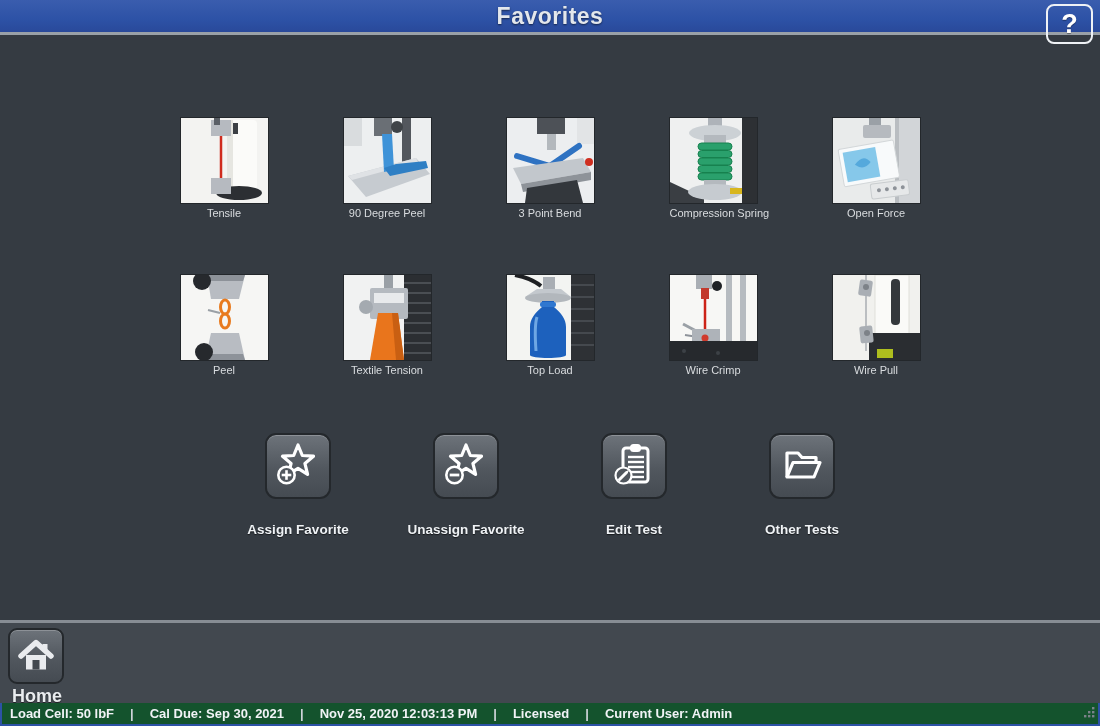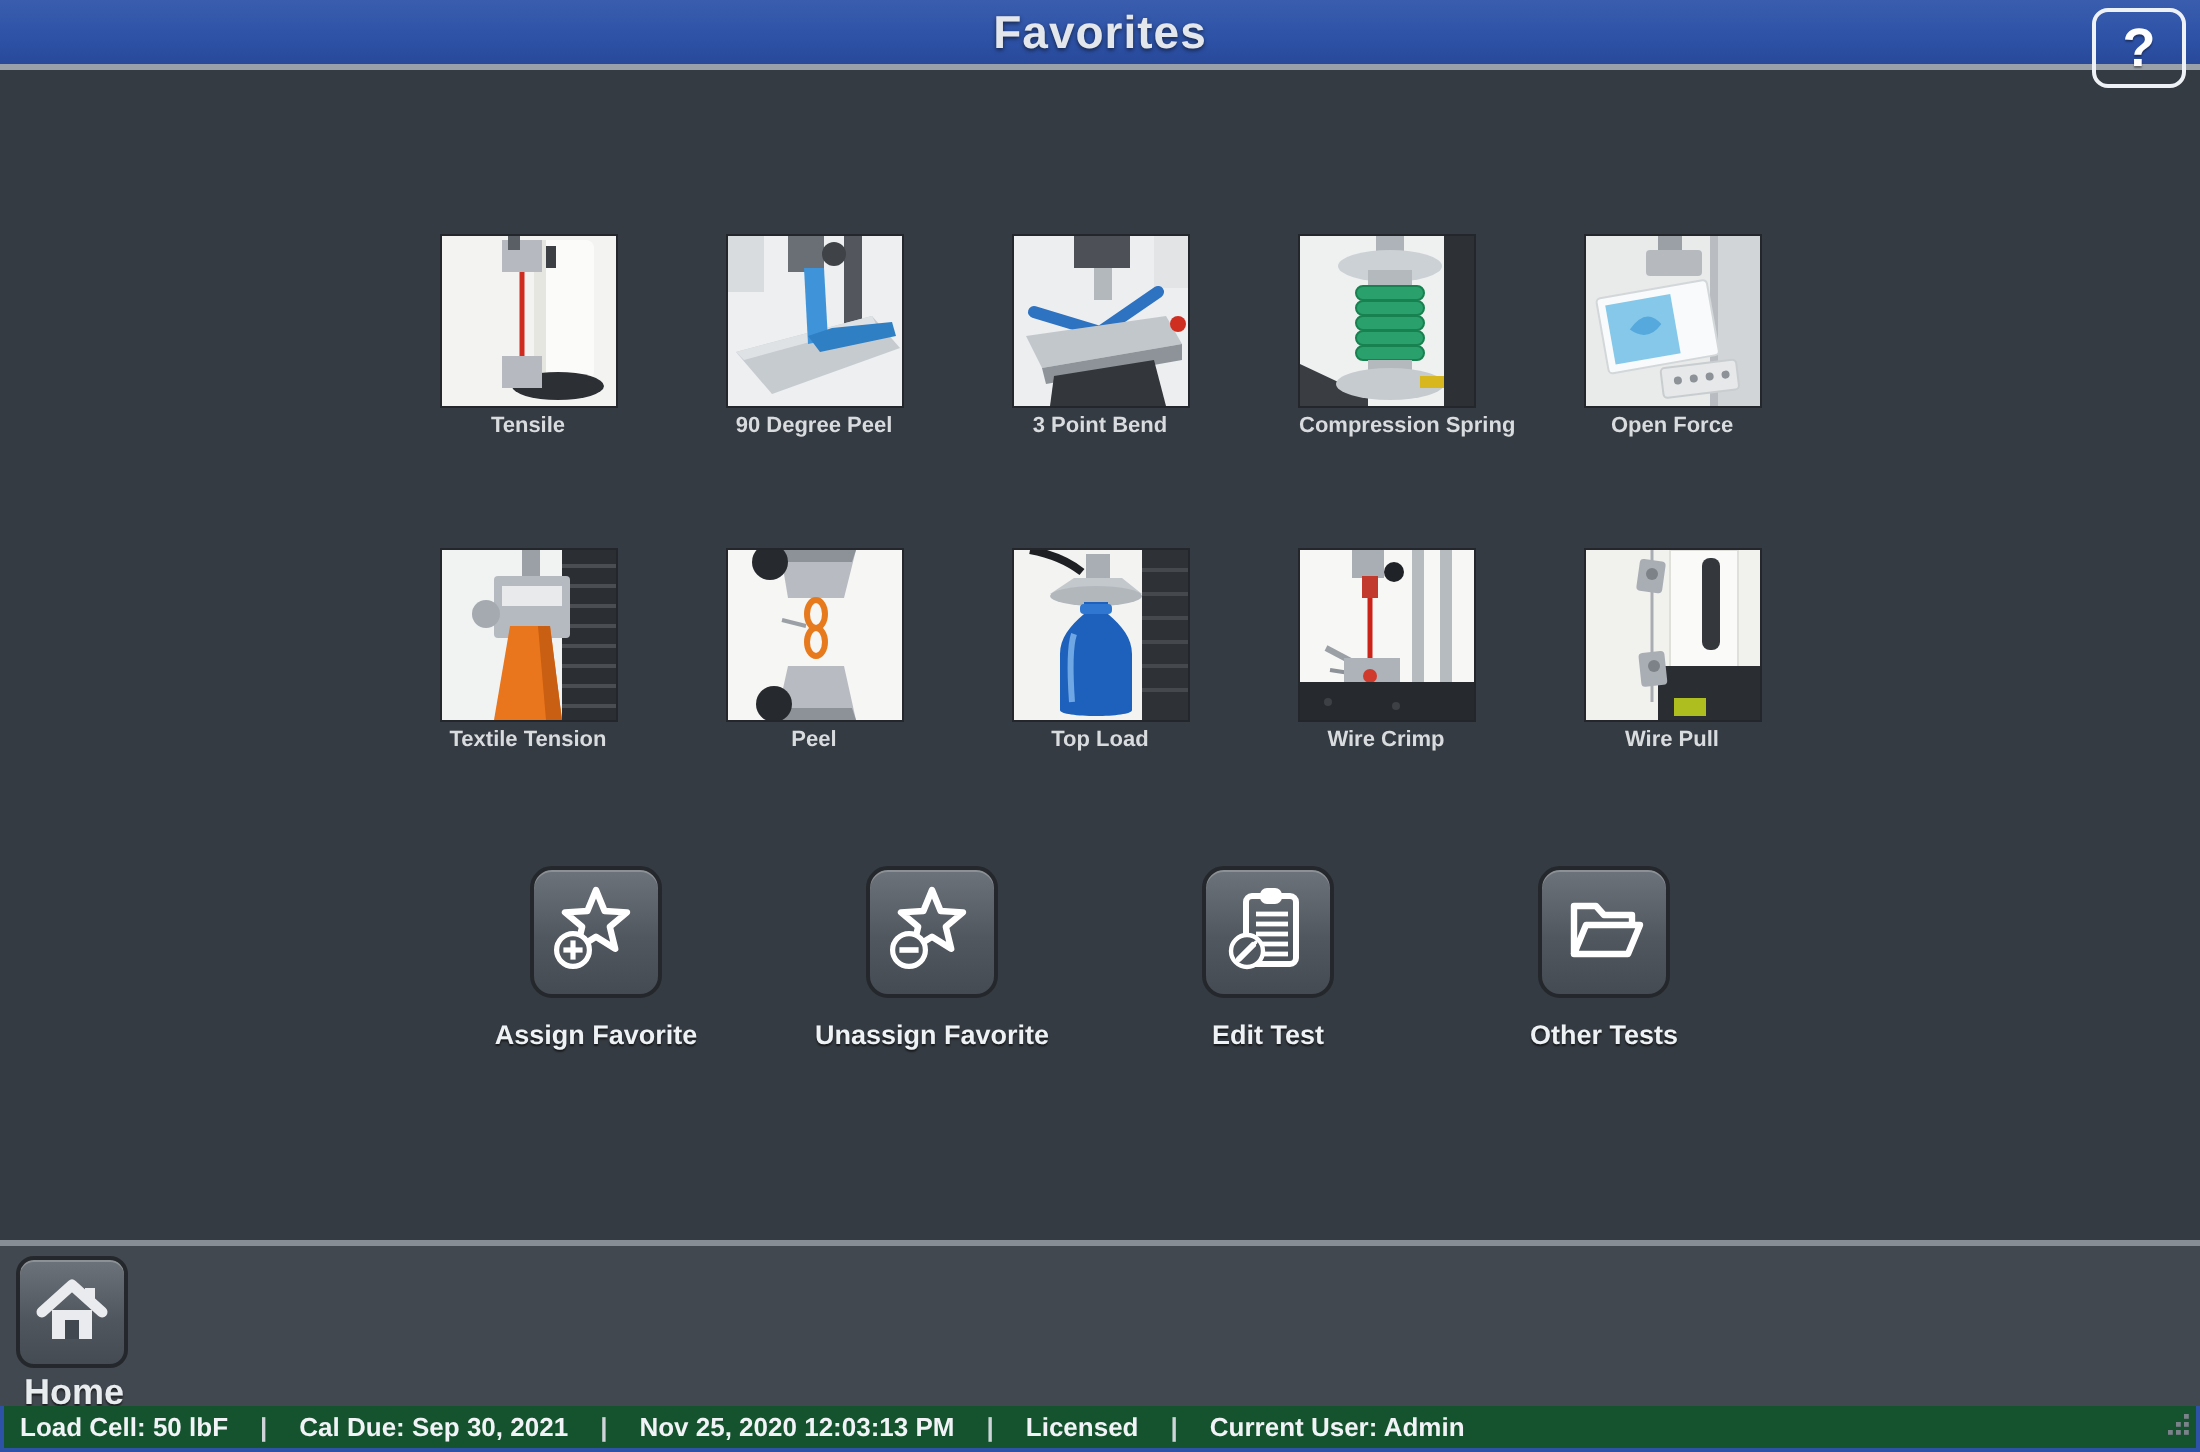--- a/index.html
+++ b/index.html
@@ -21,21 +21,21 @@
   .help-btn {
     position:absolute; right:7px; top:4px; width:47px; height:40px;
     background:transparent; border:2.5px solid #eef1f5; border-radius:8px;
     color:#ffffff; font-size:27px; font-weight:bold; font-family:"Liberation Sans",sans-serif;
     line-height:1; cursor:pointer; display:flex; align-items:center; justify-content:center;
     text-shadow:0 1px 1px rgba(0,0,0,.4);
   }
 
   
   .content { position:absolute; top:50px; left:0; right:0; bottom:106px; }
-  .thumb-row { display:flex; justify-content:center; gap:56px;font-weight:bold; }
+  .thumb-row { display:flex; justify-content:center; gap:76px; }
   .row-1 { margin-top:68px; }
   .row-2 { margin-top:56px; }
   .tile { width:87px; cursor:pointer; }
   .photo {
     width:87px; height:85px; box-shadow:0 0 0 1px #23272b;
     background:#f2f2f0; overflow:hidden;
   }
   .photo svg { display:block; }
   .tile-label {
     margin-top:4px; text-align:center; font-size:11px; color:#d9dcdf;
@@ -46,21 +46,21 @@
   .action-row { display:flex; justify-content:center; gap:18px; margin-top:57px; }
   .action-tile { width:150px; text-align:center; }
   .action-btn {
     width:66px; height:66px; margin:0 auto; cursor:pointer;
     background:linear-gradient(#6d737a,#51575e 55%,#454b52);
     border:2px solid #24282c; border-radius:11px;
     box-shadow:inset 0 1px 0 rgba(255,255,255,.22);
     display:flex; align-items:center; justify-content:center;
   }
   .action-label {
-    margin-top:11px; font-size:13.5px; font-weight:bold; color:#eff2f5;
+    margin-top:23px; font-size:13.5px; font-weight:bold; color:#eff2f5;
     text-shadow:0 1px 1px rgba(0,0,0,.6); white-space:nowrap;
   }
 
   
   .footer {
     position:absolute; left:0; right:0; bottom:23px; height:83px;
     background:#42484f; border-top:3px solid #878d94;
   }
   .home-wrap { position:absolute; left:8px; top:5px; width:58px; text-align:center; }
   .home-btn {
@@ -195,20 +195,38 @@
               <circle cx="62" cy="71" r="2" fill="#8d9298"></circle>
               <circle cx="70" cy="71" r="2" fill="#8d9298"></circle>
             </g>
           </svg>
         </div>
         <div class="tile-label">Open Force</div>
       </div>
     </div>
 
     <div class="thumb-row row-2">
+
+      <div class="tile">
+        <div class="photo">
+          <svg width="87" height="85" viewBox="0 0 87 85">
+            <rect width="87" height="85" fill="#f6f6f4"></rect>
+            <polygon points="26,0 64,0 58,24 30,24" fill="#b8bcc2"></polygon>
+            <polygon points="26,0 64,0 62,6 28,6" fill="#8d9299"></polygon>
+            <circle cx="21" cy="6" r="9" fill="#26292d"></circle>
+            <polygon points="30,58 58,58 64,85 24,85" fill="#b8bcc2"></polygon>
+            <polygon points="26,79 62,79 64,85 24,85" fill="#8d9299"></polygon>
+            <circle cx="23" cy="77" r="9" fill="#26292d"></circle>
+            <ellipse cx="44" cy="32" rx="4.5" ry="7" fill="none" stroke="#e87a1e" stroke-width="3"></ellipse>
+            <ellipse cx="44" cy="46" rx="4.5" ry="7" fill="none" stroke="#e87a1e" stroke-width="3"></ellipse>
+            <line x1="27" y1="35" x2="39" y2="38" stroke="#9aa0a6" stroke-width="2"></line>
+          </svg>
+        </div>
+        <div class="tile-label">Peel</div>
+      </div>
 
       <div class="tile">
         <div class="photo">
           <svg width="87" height="85" viewBox="0 0 87 85">
             <rect width="87" height="85" fill="#f1f2f2"></rect>
             <rect x="60" y="0" width="27" height="85" fill="#2b2e32"></rect>
             <g stroke="#4a4e53" stroke-width="2">
               <line x1="60" y1="8" x2="87" y2="8"></line>
                 <line x1="60" y1="18" x2="87" y2="18"></line>
               <line x1="60" y1="28" x2="87" y2="28"></line>
@@ -225,38 +243,20 @@
             <polygon points="34,38 54,38 60,85 26,85" fill="#e9751c"></polygon>
             <polygon points="54,38 60,85 52,85 48,38" fill="#c95f12"></polygon>
           </svg>
         </div>
         <div class="tile-label">Textile Tension</div>
       </div>
 
       <div class="tile">
         <div class="photo">
           <svg width="87" height="85" viewBox="0 0 87 85">
-            <rect width="87" height="85" fill="#f6f6f4"></rect>
-            <polygon points="26,0 64,0 58,24 30,24" fill="#b8bcc2"></polygon>
-            <polygon points="26,0 64,0 62,6 28,6" fill="#8d9299"></polygon>
-            <circle cx="21" cy="6" r="9" fill="#26292d"></circle>
-            <polygon points="30,58 58,58 64,85 24,85" fill="#b8bcc2"></polygon>
-            <polygon points="26,79 62,79 64,85 24,85" fill="#8d9299"></polygon>
-            <circle cx="23" cy="77" r="9" fill="#26292d"></circle>
-            <ellipse cx="44" cy="32" rx="4.5" ry="7" fill="none" stroke="#e87a1e" stroke-width="3"></ellipse>
-            <ellipse cx="44" cy="46" rx="4.5" ry="7" fill="none" stroke="#e87a1e" stroke-width="3"></ellipse>
-            <line x1="27" y1="35" x2="39" y2="38" stroke="#9aa0a6" stroke-width="2"></line>
-          </svg>
-        </div>
-        <div class="tile-label">Peel</div>
-      </div>
-
-      <div class="tile">
-        <div class="photo">
-          <svg width="87" height="85" viewBox="0 0 87 85">
             <rect width="87" height="85" fill="#f3f4f2"></rect>
             <rect x="64" y="0" width="23" height="85" fill="#2e3135"></rect>
             <g stroke="#45494e" stroke-width="2">
               <line x1="64" y1="10" x2="87" y2="10"></line>
                 <line x1="64" y1="22" x2="87" y2="22"></line>
               <line x1="64" y1="34" x2="87" y2="34"></line>
                 <line x1="64" y1="46" x2="87" y2="46"></line>
               <line x1="64" y1="58" x2="87" y2="58"></line>
                 <line x1="64" y1="70" x2="87" y2="70"></line>
             </g>

